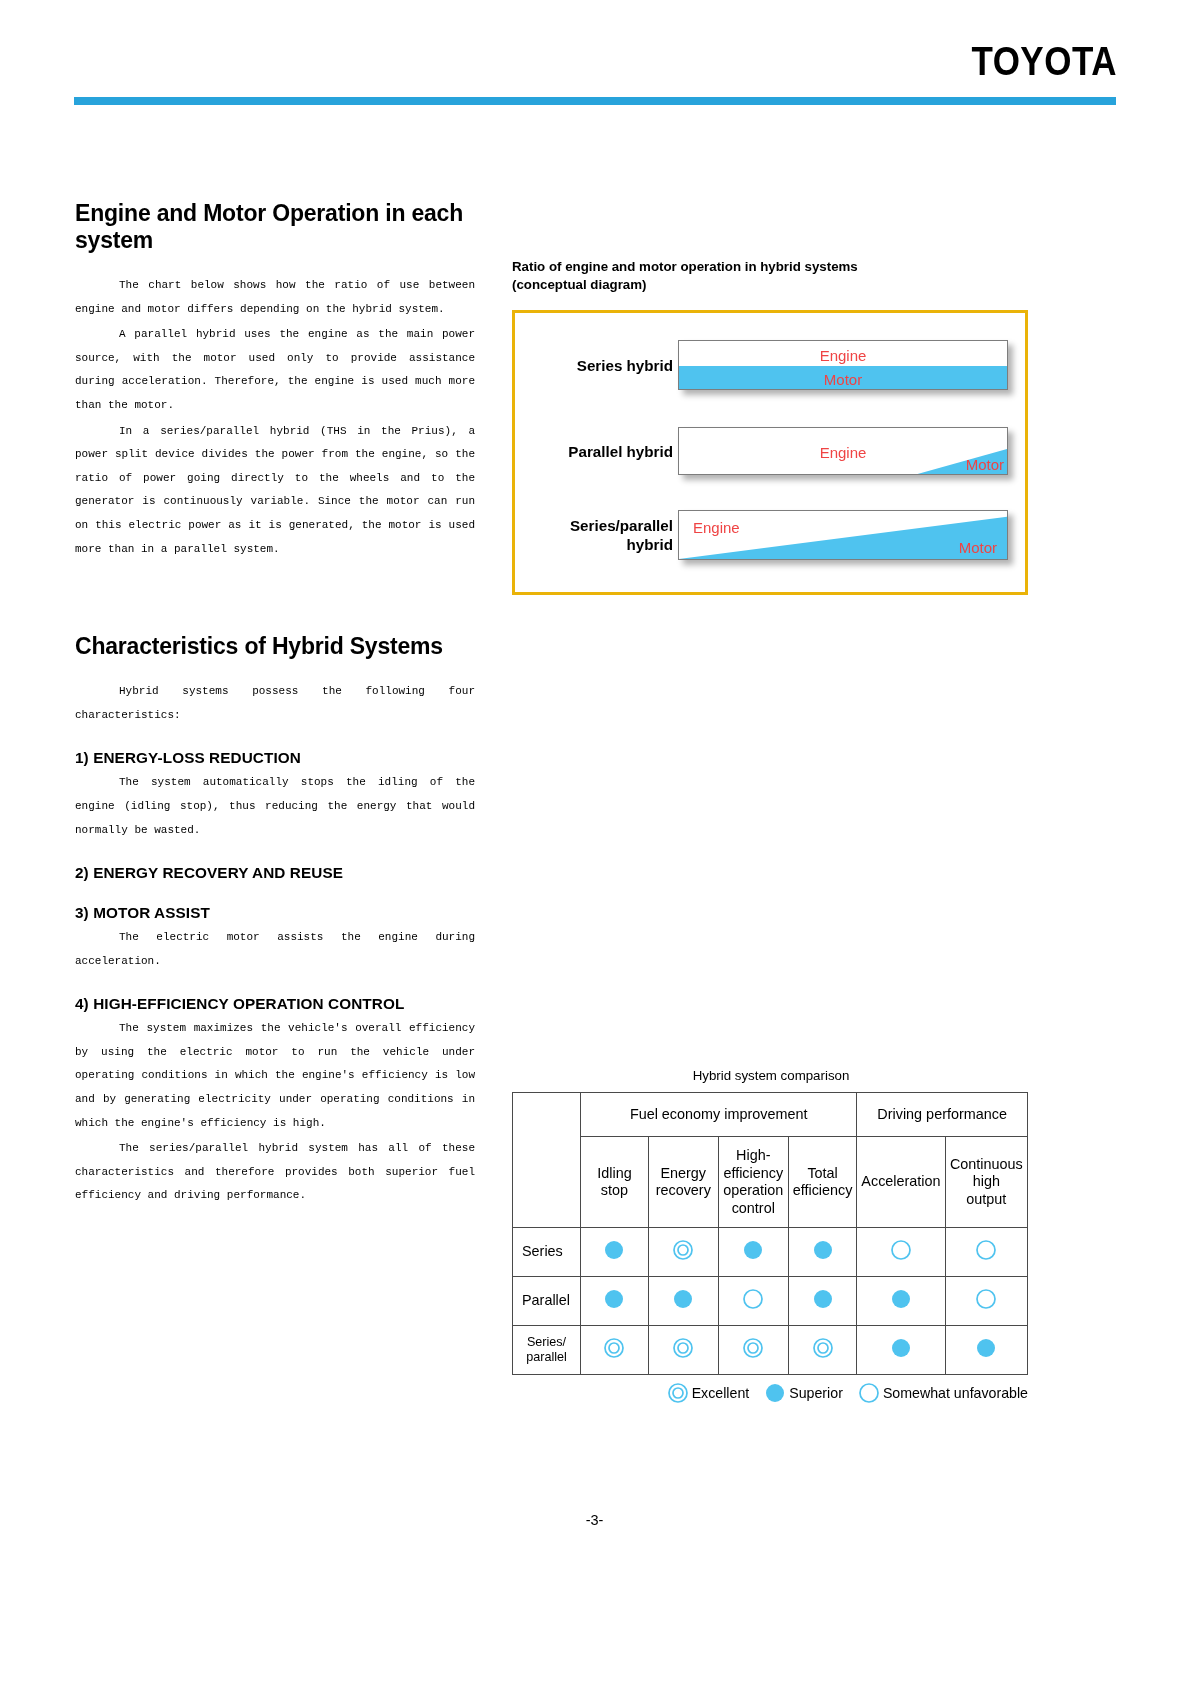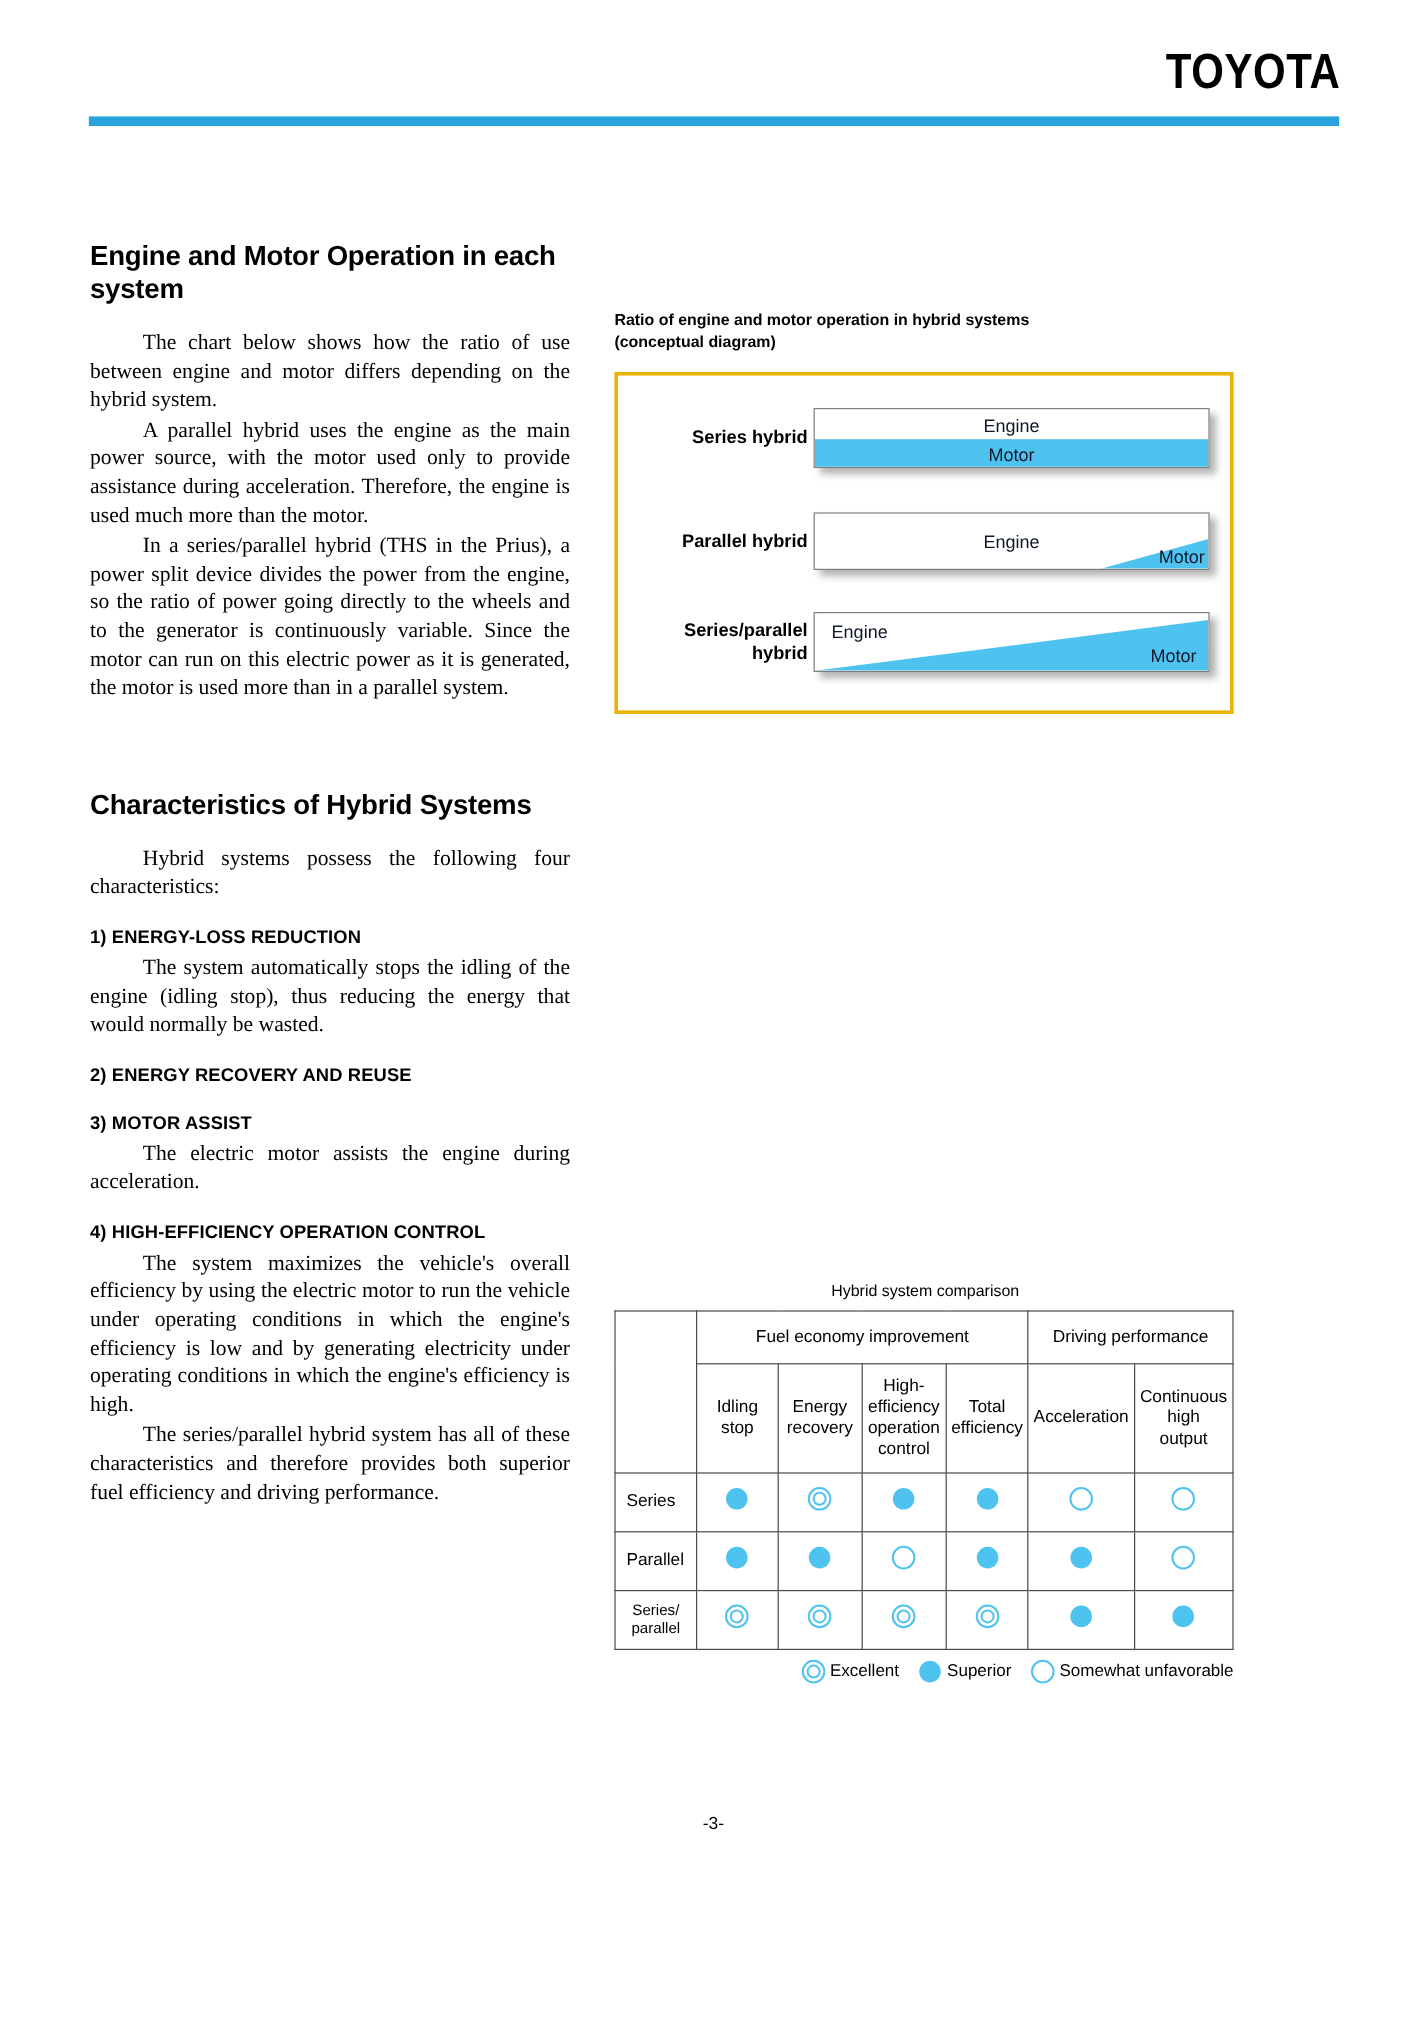--- a/index.html
+++ b/index.html
@@ -27,23 +27,23 @@
 
   
   .col-left { position:absolute; left:75px; top:200px; width:400px; }
   .col-right { position:absolute; left:512px; top:258px; width:518px; }
 
   h1.section {
     font-size:23px; font-weight:bold; margin:0 0 20px 0;
     letter-spacing:-0.2px;
   }
   p.body {
-    font-size:18px; line-height:23.6px; margin:0 0 2px 0;
+    font-size:11px; line-height:23.6px; margin:0 0 2px 0;
     text-align:justify; text-indent:44px;
-    font-family:Liberation Serif, serif;
+    font-family:Liberation Mono, monospace;
   }
   h3.sub {
     font-size:15.3px; font-weight:bold; margin:22px 0 4px 0;
     letter-spacing:0.1px;
   }
 
   
   .fig-caption {
     font-size:13.3px; font-weight:bold; line-height:18px; margin:0 0 16px 0;
   }
@@ -62,21 +62,21 @@
     position:absolute; left:163px; width:332px; top:0; height:100%;
   }
   .bar {
     position:absolute; left:0; top:50%; transform:translateY(-50%);
     width:330px; box-sizing:border-box;
     border:1px solid #7d7d7d; background:#ffffff;
     box-shadow:5px 5px 6px rgba(0,0,0,0.30);
     overflow:hidden;
   }
   .bar .lbl {
-    position:absolute; font-size:15px; color:#0f172a; white-space:nowrap;
+    position:absolute; font-size:15px; color:#ef4444; white-space:nowrap;
     line-height:1;
   }
   .fill { position:absolute; background:#4fc3ef; }
 
   
   .tbl-caption { font-size:13.3px; font-weight:normal; margin:0 0 9px 0;text-align:center; }
   table.cmp {
     border-collapse:collapse; width:516px;
     font-size:14.4px; background:#fff;
   }

